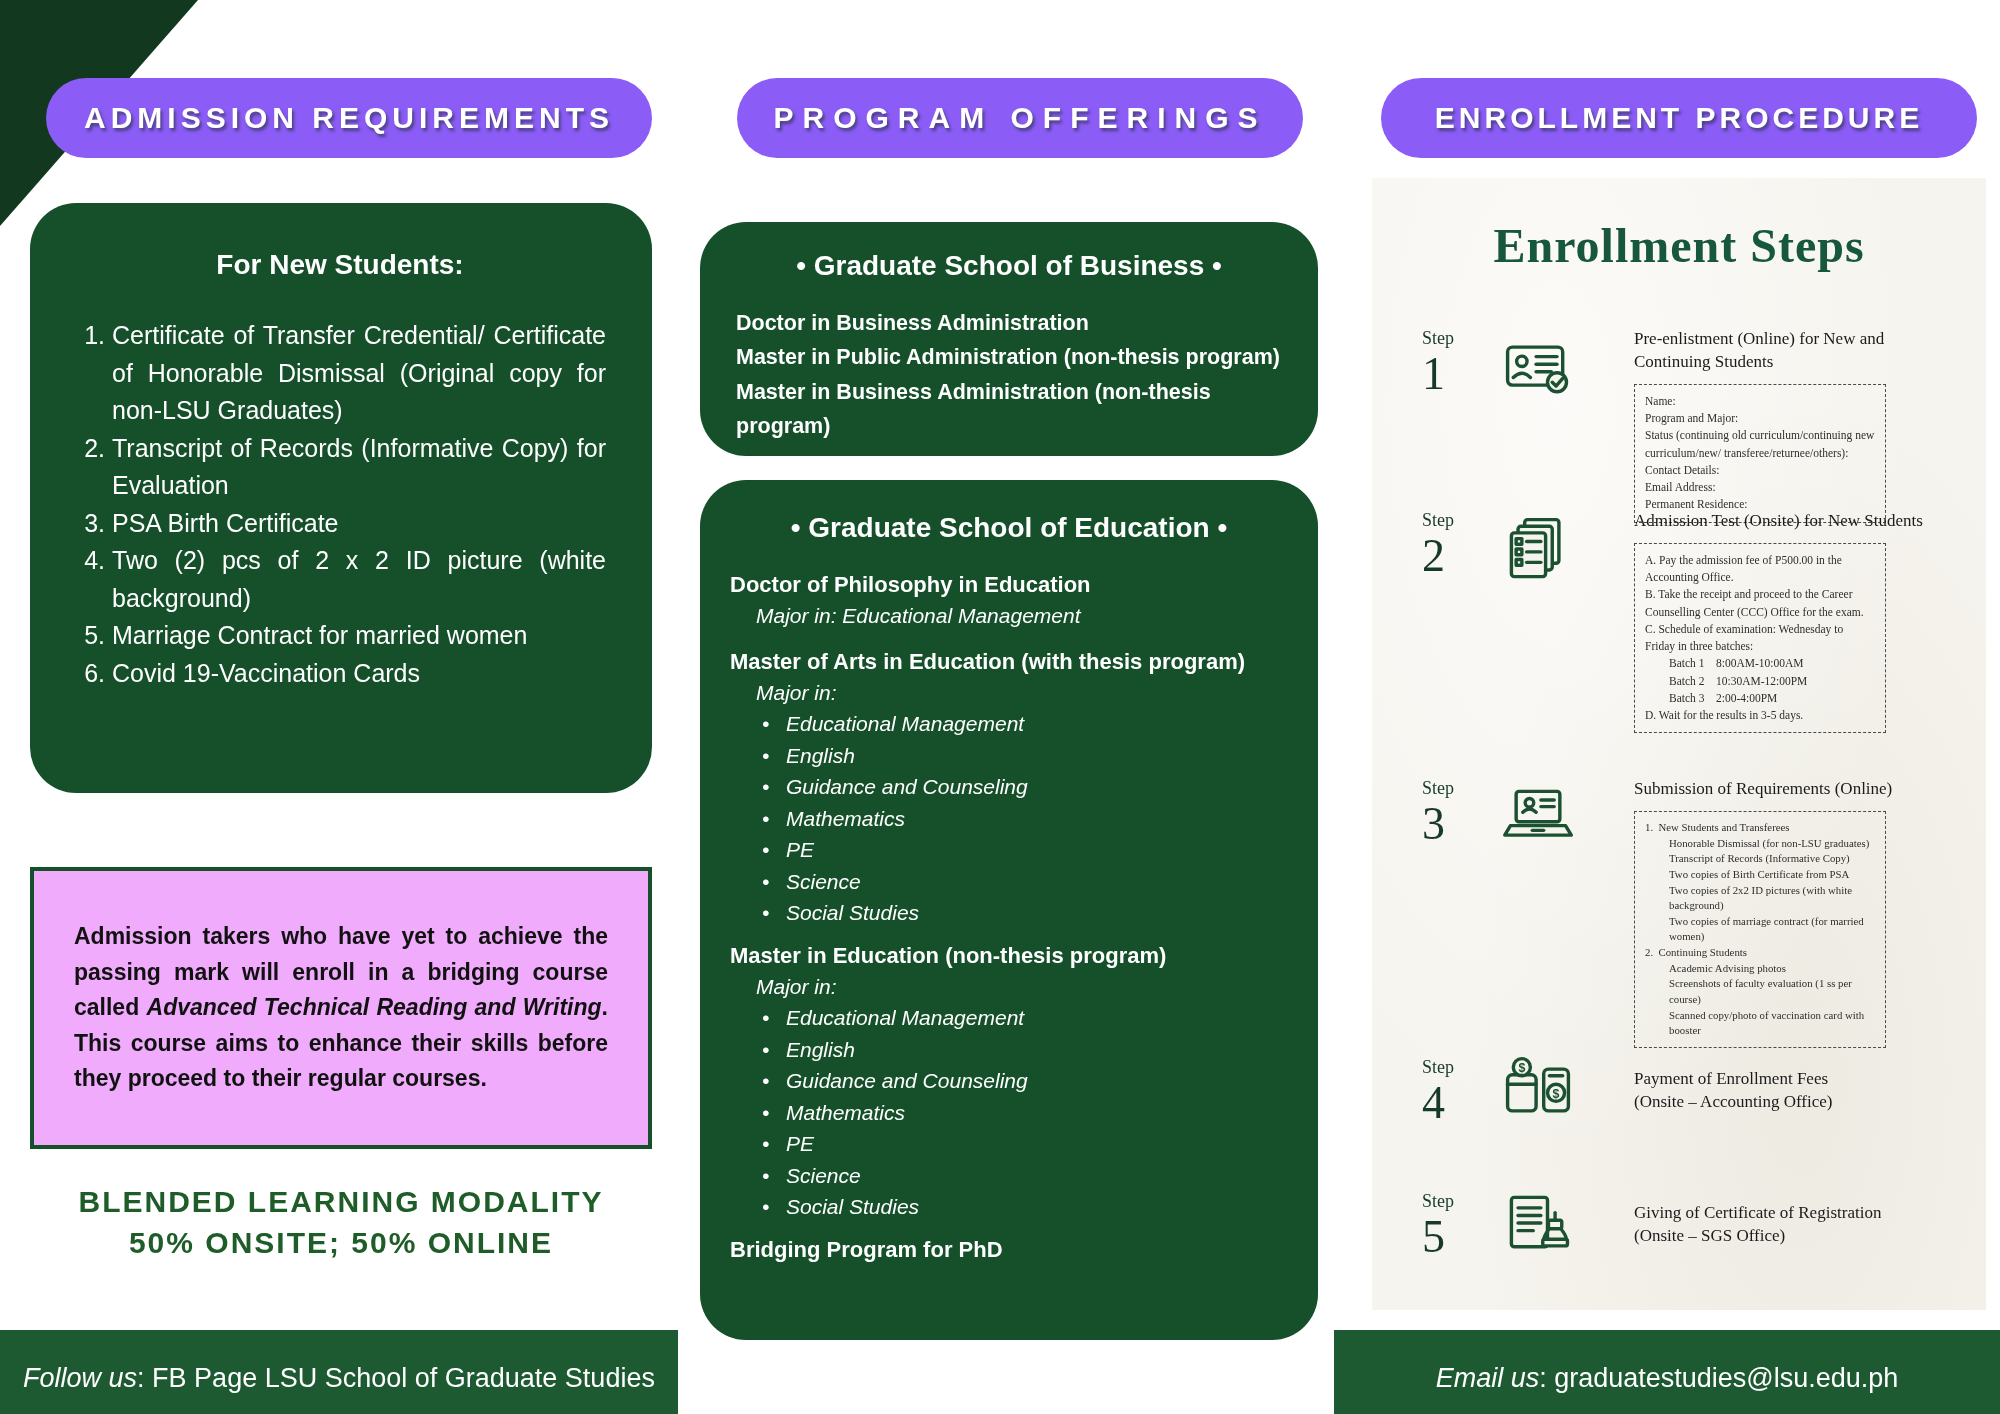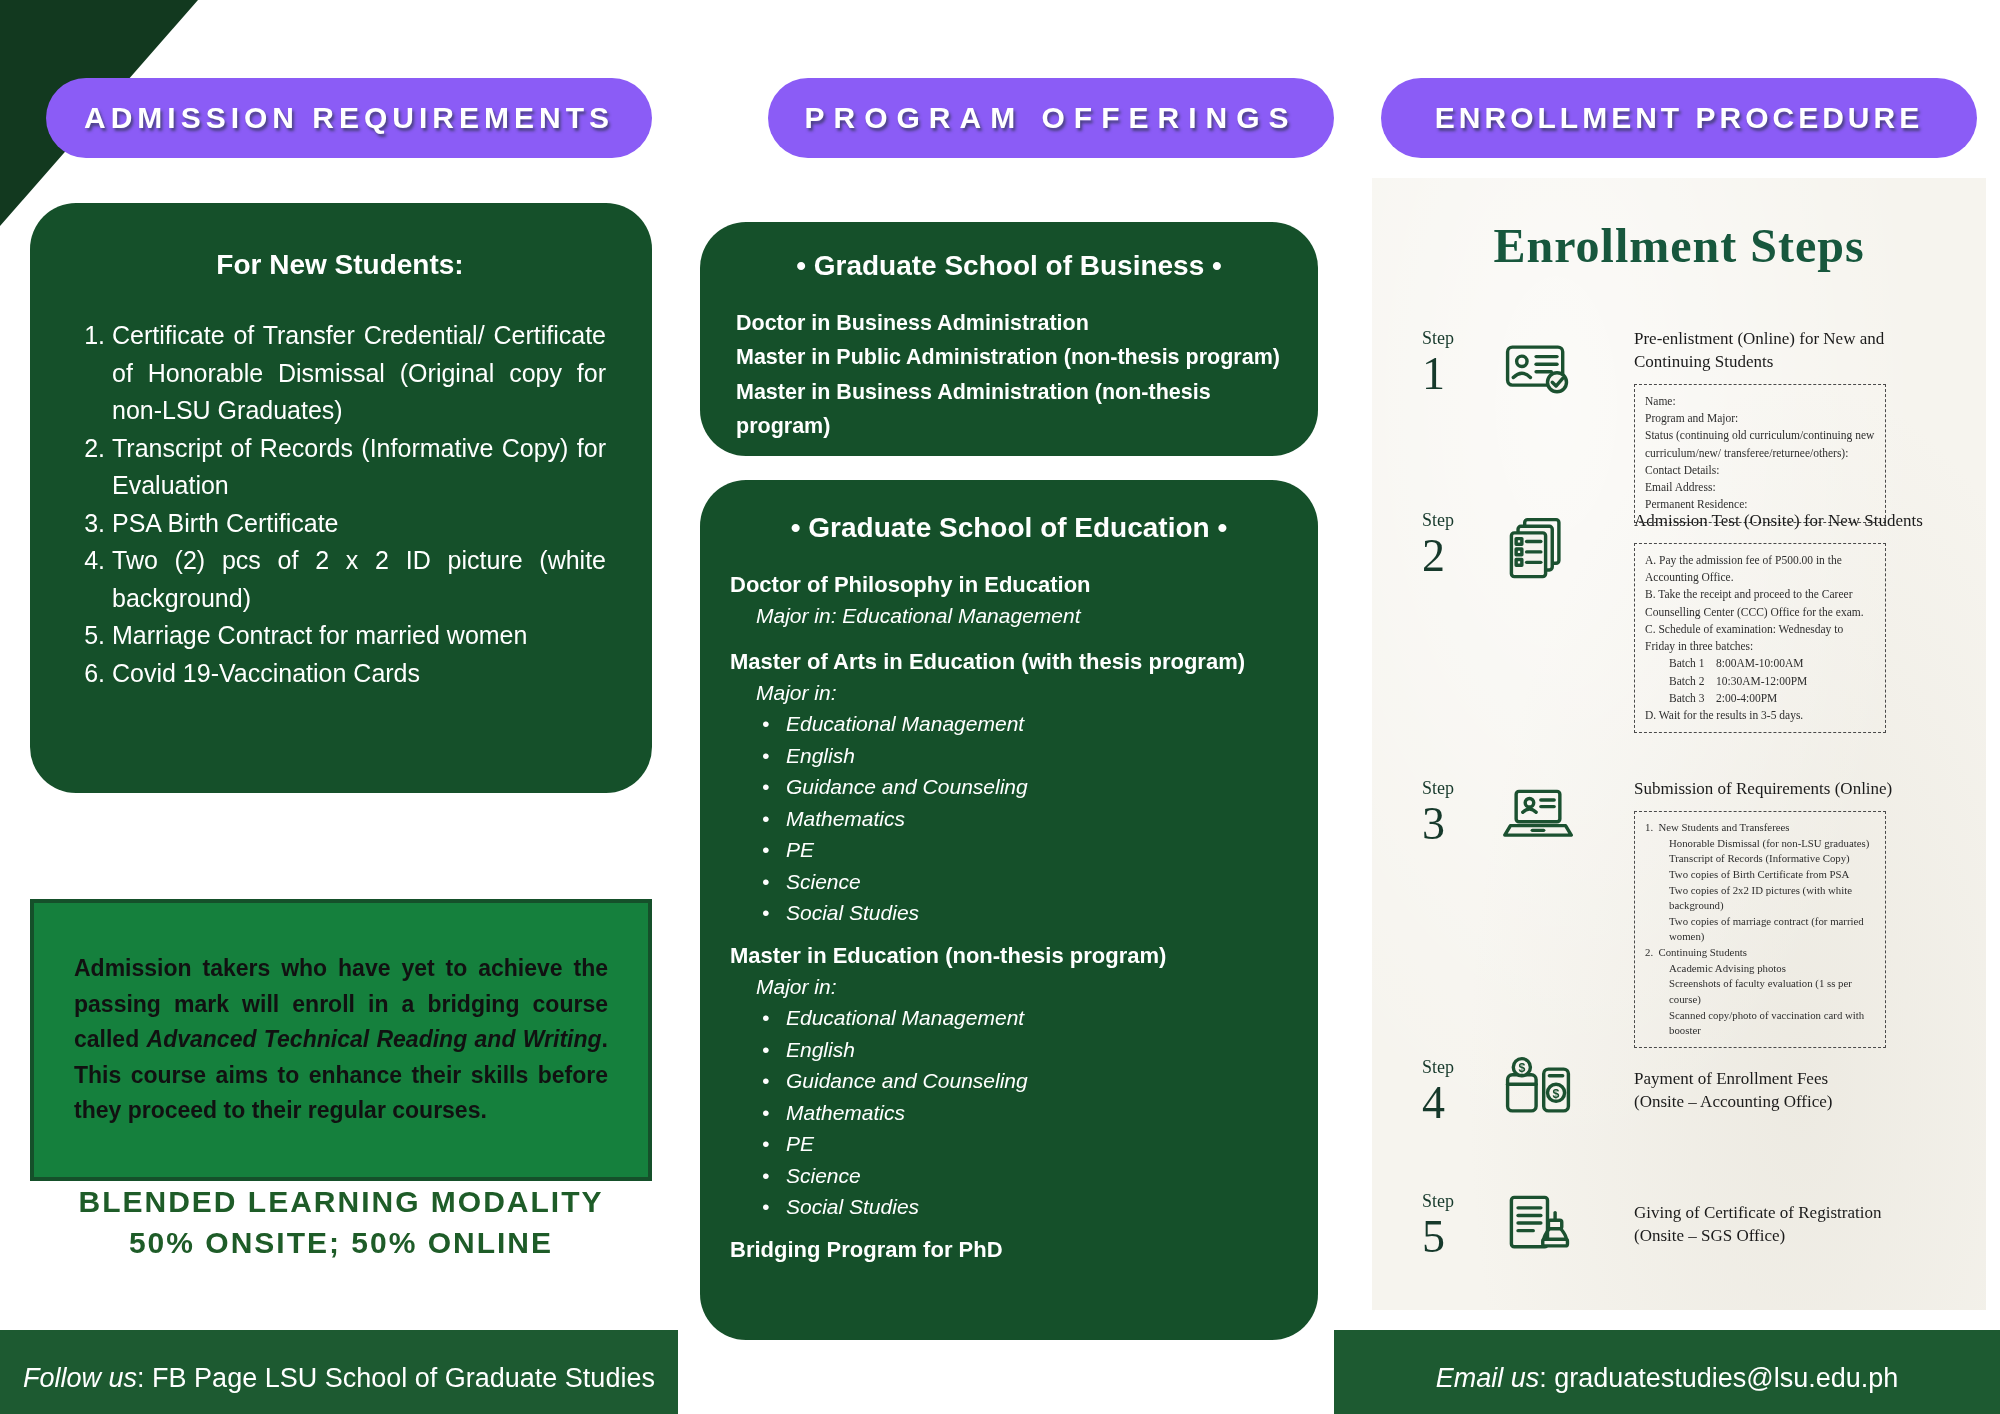--- a/index.html
+++ b/index.html
@@ -14,34 +14,34 @@
     background:#12391F;clip-path:polygon(0 0,100% 0,0 100%);
   }
 
   
   .pill{
     position:absolute;height:80px;border-radius:46px;background:#8b5cf6;color:#fff;
     font-weight:bold;display:flex;align-items:center;justify-content:center;
     font-size:30px;text-shadow:2px 3px 3px rgba(10,40,15,.5);
   }
   .pill-left{left:46px;top:78px;width:606px;letter-spacing:5px;}
-  .pill-mid{left:768px;top:78px;width:566px;letter-spacing:9px;}
+  .pill-mid{left:737px;top:78px;width:566px;letter-spacing:9px;}
   .pill-right{left:1381px;top:78px;width:596px;letter-spacing:4px;}
 
   
   .dark-card{position:absolute;background:#15502A;color:#fff;border-radius:46px;box-sizing:border-box;}
 
   .req-card{left:30px;top:203px;width:622px;height:590px;padding:46px 46px 30px 44px;}
   .req-title{text-align:center;font-weight:bold;font-size:28px;margin-bottom:36px;}
   .req-list{margin:0;padding-left:38px;font-size:25px;line-height:1.5;}
   .req-list li{text-align:justify;}
 
   .note-box{
     position:absolute;left:30px;top:867px;width:622px;height:282px;box-sizing:border-box;
-    border:4px solid #15502A;background:#15803d;display:flex;align-items:center;padding:20px 40px;margin-top:32px;
+    border:4px solid #15502A;background:#f0abfc;display:flex;align-items:center;padding:20px 40px;
   }
   .note-text{margin:0;font-size:23px;font-weight:bold;line-height:1.55;text-align:justify;color:#111;}
   .italic{font-style:italic;}
 
   .modality{
     position:absolute;left:30px;top:1182px;width:622px;text-align:center;color:#1E5C28;
     font-weight:800;font-size:30px;letter-spacing:2px;line-height:1.35;
   }
 
   .footer-bar{

